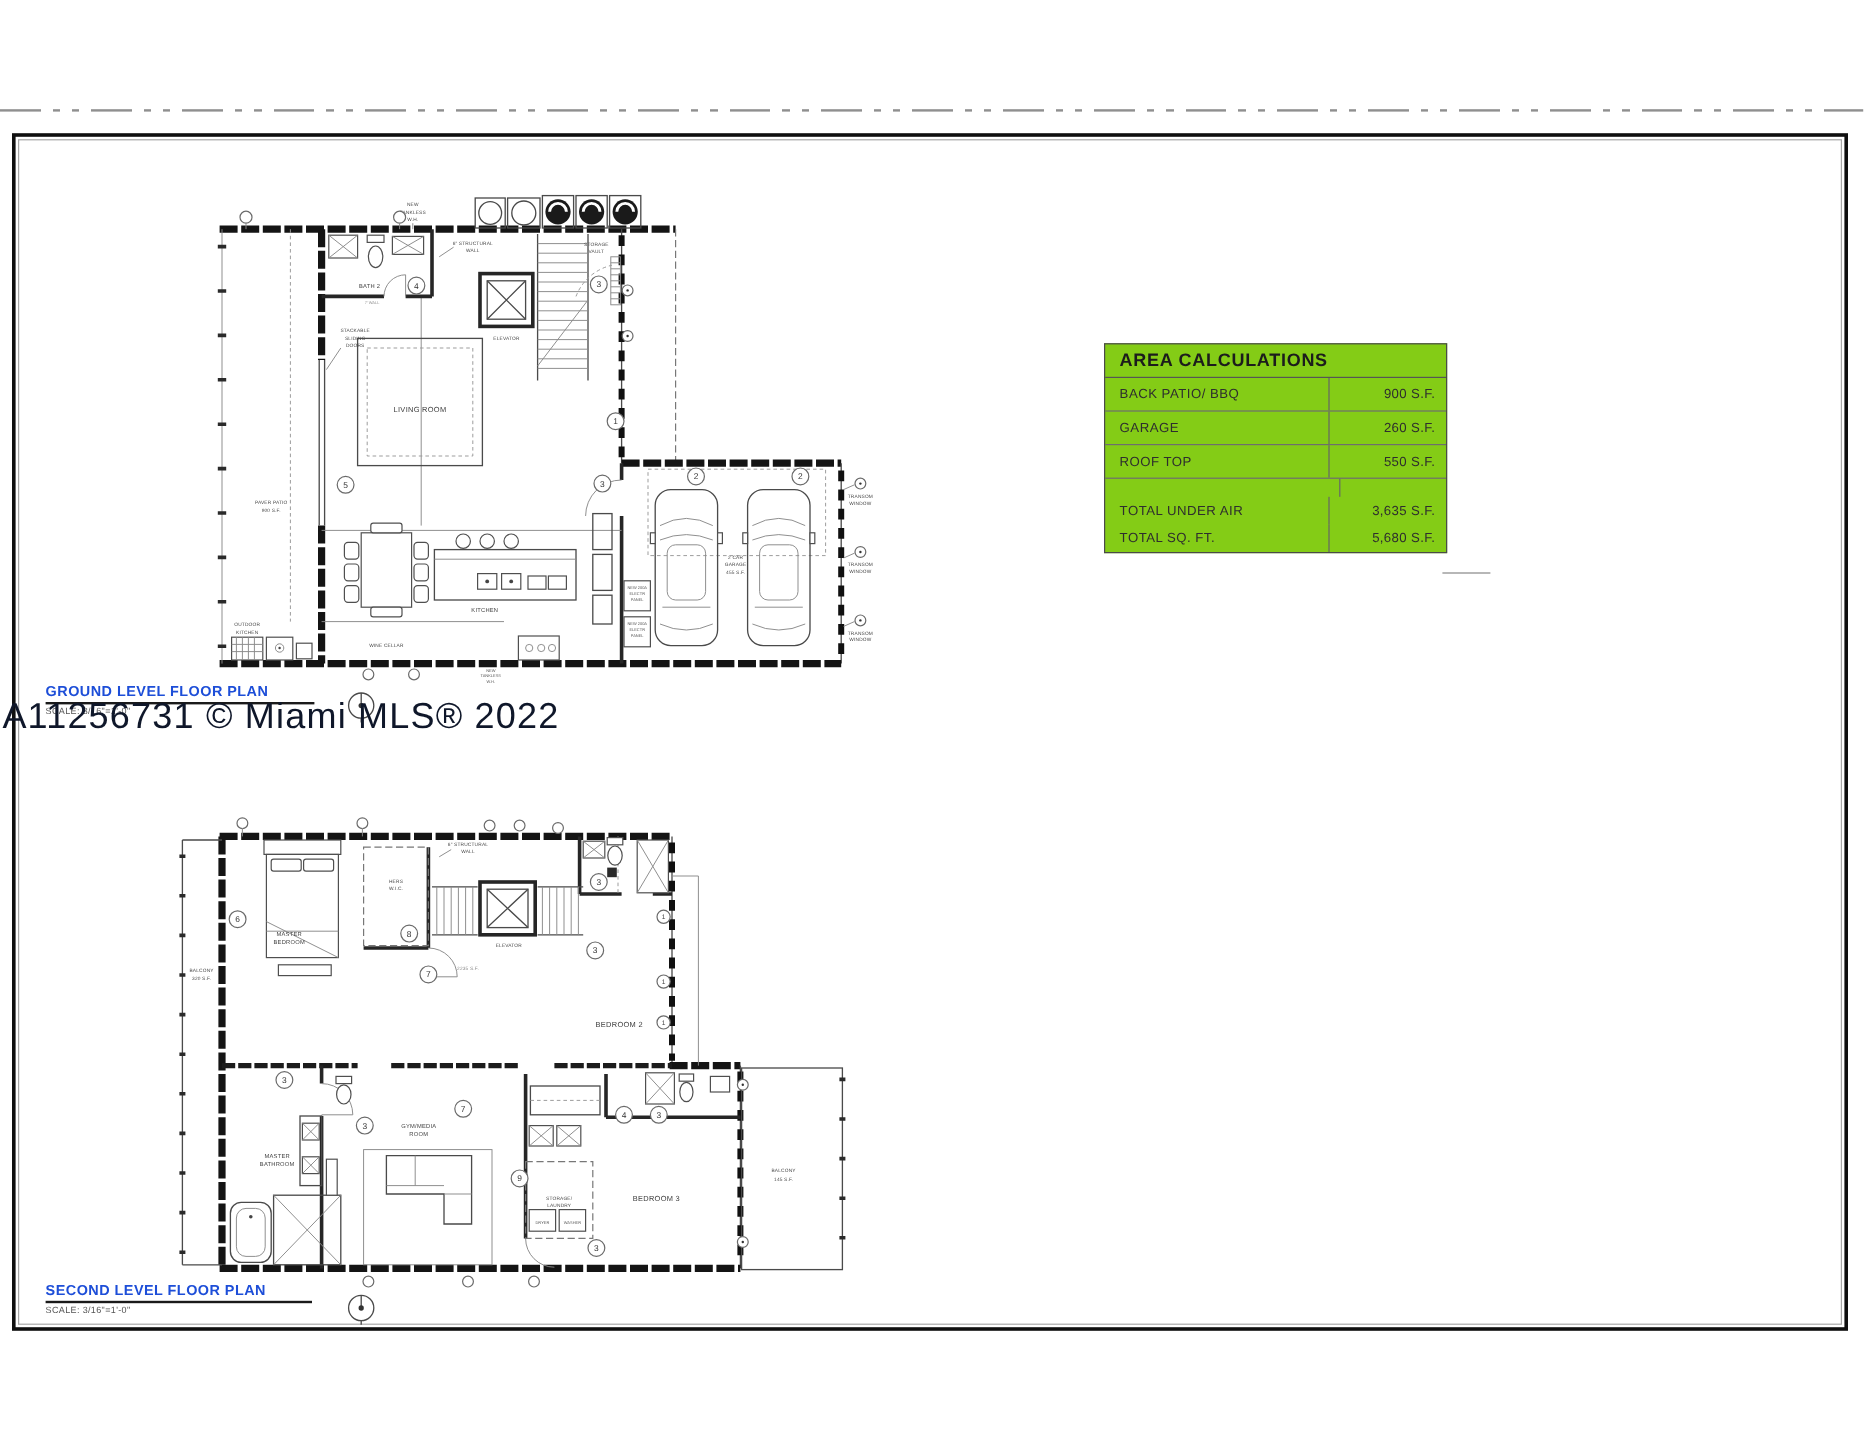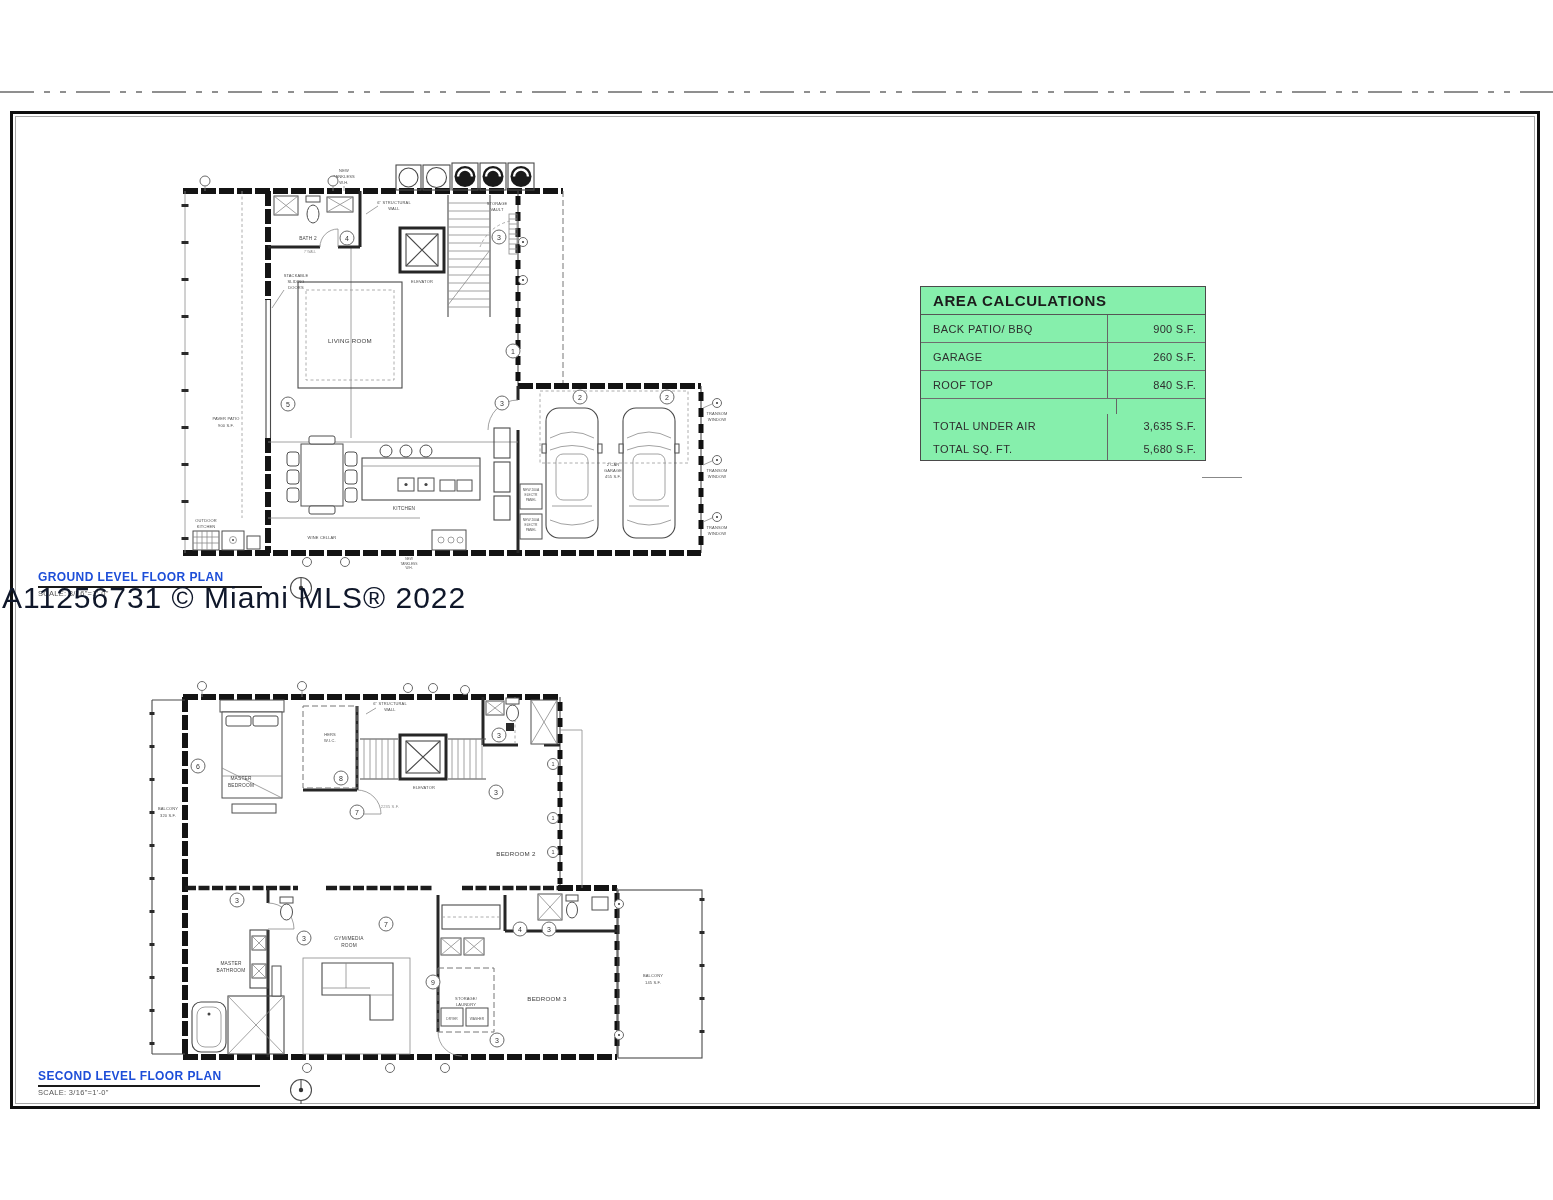--- a/index.html
+++ b/index.html
@@ -38,21 +38,21 @@
   .pt-text{display:inline-block;font-weight:bold;font-size:12px;letter-spacing:.4px;color:#1d4ed8;
            border-bottom:2.2px solid #1a1a1a;padding:0 38px 2px 0;}
   .pt-scale{font-size:7.5px;color:#555;margin-top:1px;letter-spacing:.3px;}
 
   
   .watermark{position:absolute;left:2px;top:581px;z-index:50;font-size:30px;color:#0f172a;
              letter-spacing:1px;white-space:nowrap;}
 
   
   .area-table{position:absolute;left:920px;top:286px;width:284px;z-index:20;
-              border:1.5px solid #4a4a4a;background:#86efac;color:#2e2e2e;}
+              border:1.5px solid #4a4a4a;background:#84cc16;color:#2e2e2e;}
   .at-title{height:27px;display:flex;align-items:center;padding-left:12px;
             font-weight:bold;font-size:15px;letter-spacing:.6px;color:#1c1c1c;
             border-bottom:1.4px solid #555;}
   .at-row{display:flex;height:27px;border-bottom:1.2px solid #6e6e6e;}
   .at-row:last-child{border-bottom:none;}
   .at-label{flex:1;display:flex;align-items:center;padding-left:12px;font-size:11px;letter-spacing:.4px;}
   .at-value{width:88px;border-left:1.3px solid #666;display:flex;align-items:center;
             justify-content:flex-end;padding-right:9px;font-size:11px;letter-spacing:.3px;}
   .at-spacer{position:relative;height:15px;}
   .at-spacer .vline{position:absolute;right:88px;top:0;bottom:0;width:0;border-left:1.3px solid #666;}
@@ -531,21 +531,21 @@
     <div class="at-row">
       <div class="at-label">BACK PATIO/ BBQ</div>
       <div class="at-value">900 S.F.</div>
     </div>
     <div class="at-row">
       <div class="at-label">GARAGE</div>
       <div class="at-value">260 S.F.</div>
     </div>
     <div class="at-row">
       <div class="at-label">ROOF TOP</div>
-      <div class="at-value">840 S.F.</div>
+      <div class="at-value">550 S.F.</div>
     </div>
     <div class="at-spacer">
         <div class="vline"></div>
       </div>
     <div class="at-total-row">
       <div class="at-label">TOTAL UNDER AIR</div>
       <div class="at-value">3,635 S.F.</div>
     </div>
     <div class="at-total-row">
       <div class="at-label">TOTAL SQ. FT.</div>

